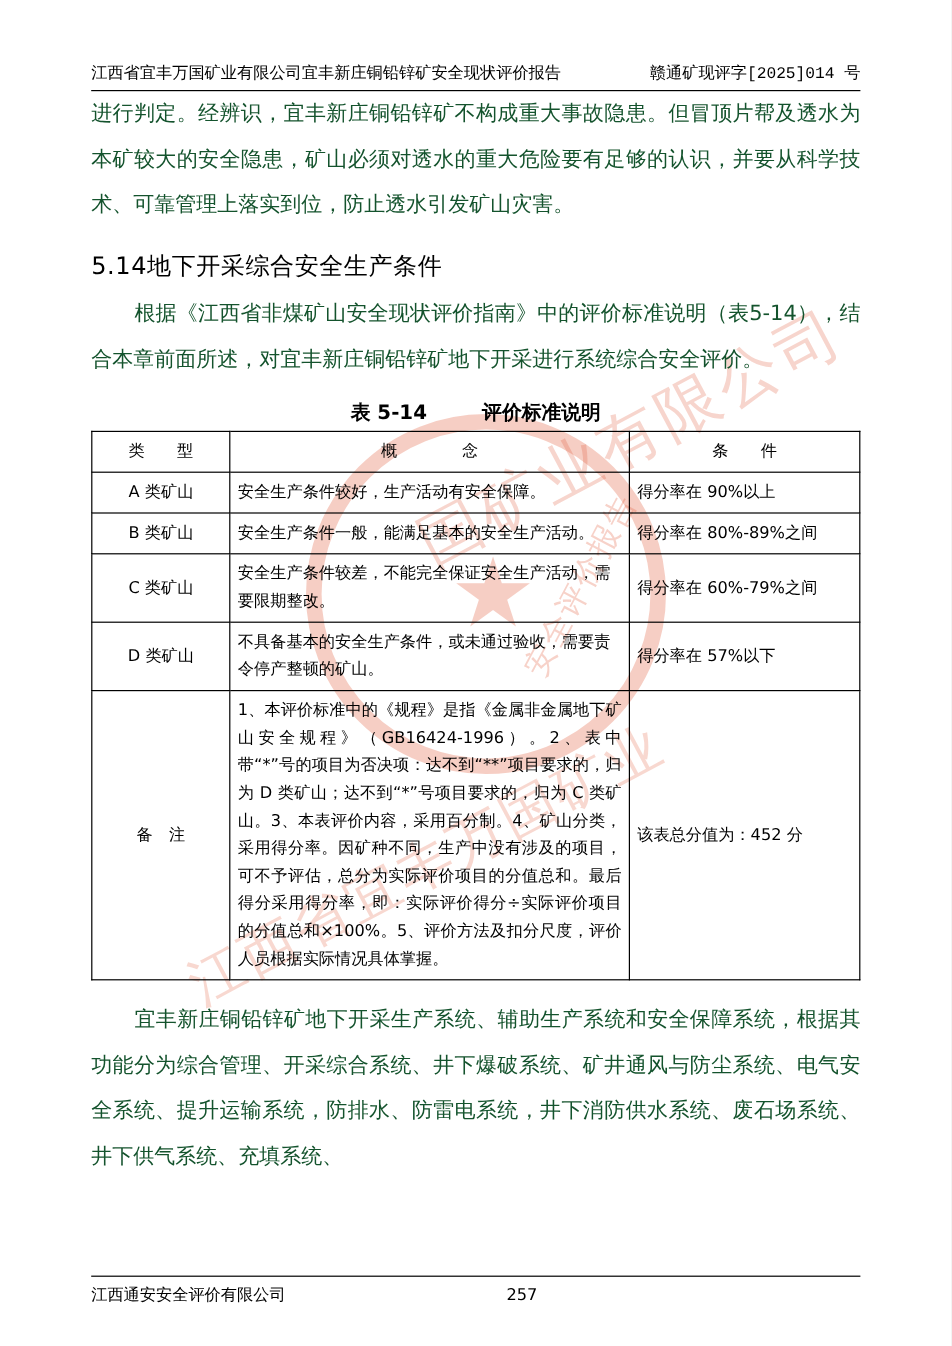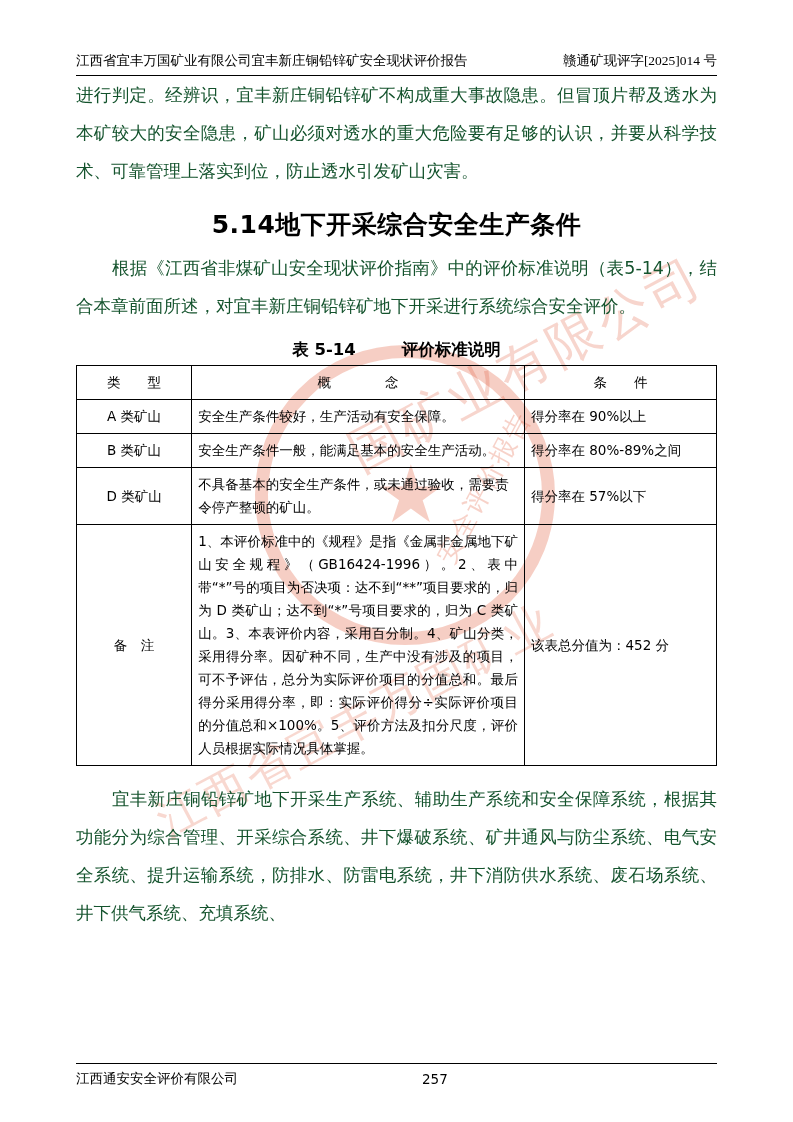--- a/index.html
+++ b/index.html
@@ -87,44 +87,43 @@
   
   .header {
     display: flex;
     justify-content: space-between;
     align-items: flex-end;
     font-size: 13.5px;
     color: #000;
     padding-top: 52px;
     padding-bottom: 5px;
     border-bottom: 1.3px solid #000;
-    font-family: Liberation Serif, serif;
+    font-family: Liberation Mono, monospace;
   }
   .header-left { letter-spacing: 0px; }
   .header-right { letter-spacing: 0px; }
 
   p.body-text {
     font-size: 17.5px;
     line-height: 38px;
     color: #14532d;
     margin: 0;
     text-align: justify;
     font-family: "DejaVu Sans", sans-serif;
   }
   .para-top { margin-top: 18px; }
   .indent { text-indent: 36px; }
 
   h2.section-title {
-    font-size: 25px;
-    font-weight: bold;
+    font-size: 20px;
+    font-weight: normal;
     margin: 18px 0 8px 0;
     color: #000;
     font-family: "DejaVu Sans", sans-serif;
     letter-spacing: 0.5px;
-    text-align: center;
   }
 
   .tbl-caption {
     text-align: center;
     font-size: 16.5px;
     font-weight: bold;
     margin: 14px 0 4px 0;
     font-family: "DejaVu Sans", sans-serif;
   }
   .tbl-caption .gap { display: inline-block; width: 46px; }
@@ -215,20 +214,25 @@
           <td class="cell-center">A 类矿山</td>
           <td>安全生产条件较好，生产活动有安全保障。</td>
           <td>得分率在 90%以上</td>
         </tr>
         <tr>
           <td class="cell-center">B 类矿山</td>
           <td>安全生产条件一般，能满足基本的安全生产活动。</td>
           <td>得分率在 80%-89%之间</td>
         </tr>
         <tr>
+          <td class="cell-center">C 类矿山</td>
+          <td>安全生产条件较差，不能完全保证安全生产活动，需要限期整改。</td>
+          <td>得分率在 60%-79%之间</td>
+        </tr>
+        <tr>
           <td class="cell-center">D 类矿山</td>
           <td>不具备基本的安全生产条件，或未通过验收，需要责令停产整顿的矿山。</td>
           <td>得分率在 57%以下</td>
         </tr>
         <tr>
           <td class="note-label">备　注</td>
           <td class="note-body">1、本评价标准中的《规程》是指《金属非金属地下矿山安全规程》（GB16424-1996）。2、表中带“*”号的项目为否决项：达不到“**”项目要求的，归为 D 类矿山；达不到“*”号项目要求的，归为 C 类矿山。3、本表评价内容，采用百分制。4、矿山分类，采用得分率。因矿种不同，生产中没有涉及的项目，可不予评估，总分为实际评价项目的分值总和。最后得分采用得分率，即：实际评价得分÷实际评价项目的分值总和×100%。5、评价方法及扣分尺度，评价人员根据实际情况具体掌握。</td>
           <td>该表总分值为：452 分</td>
         </tr>
       </tbody>

